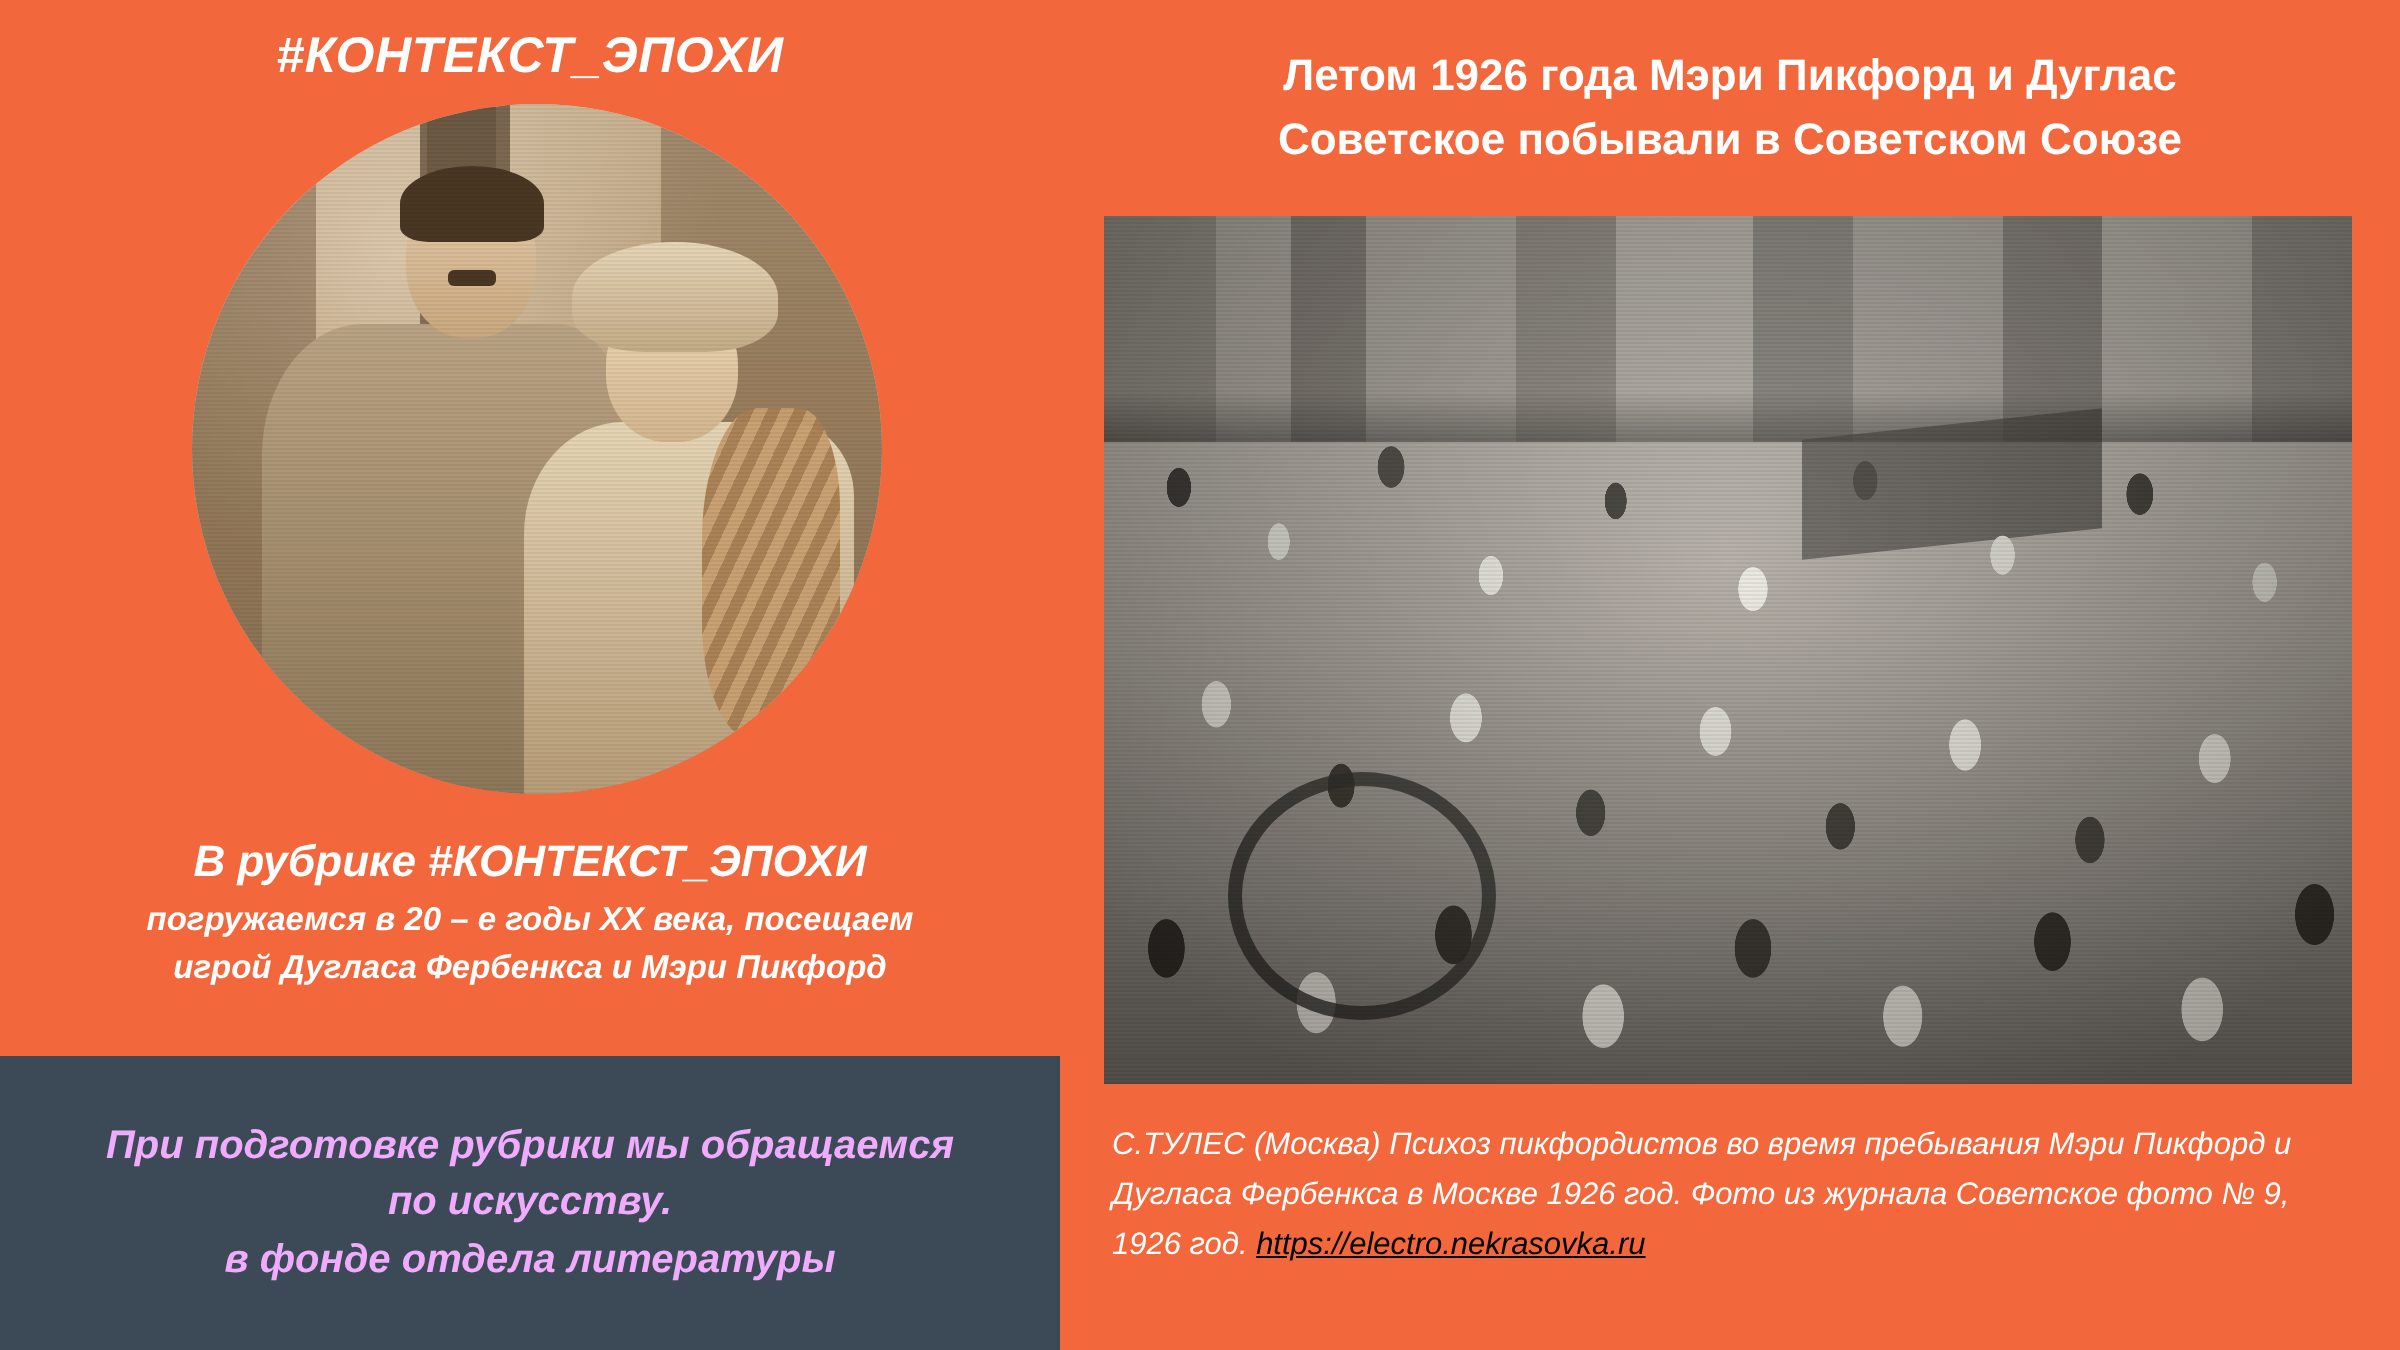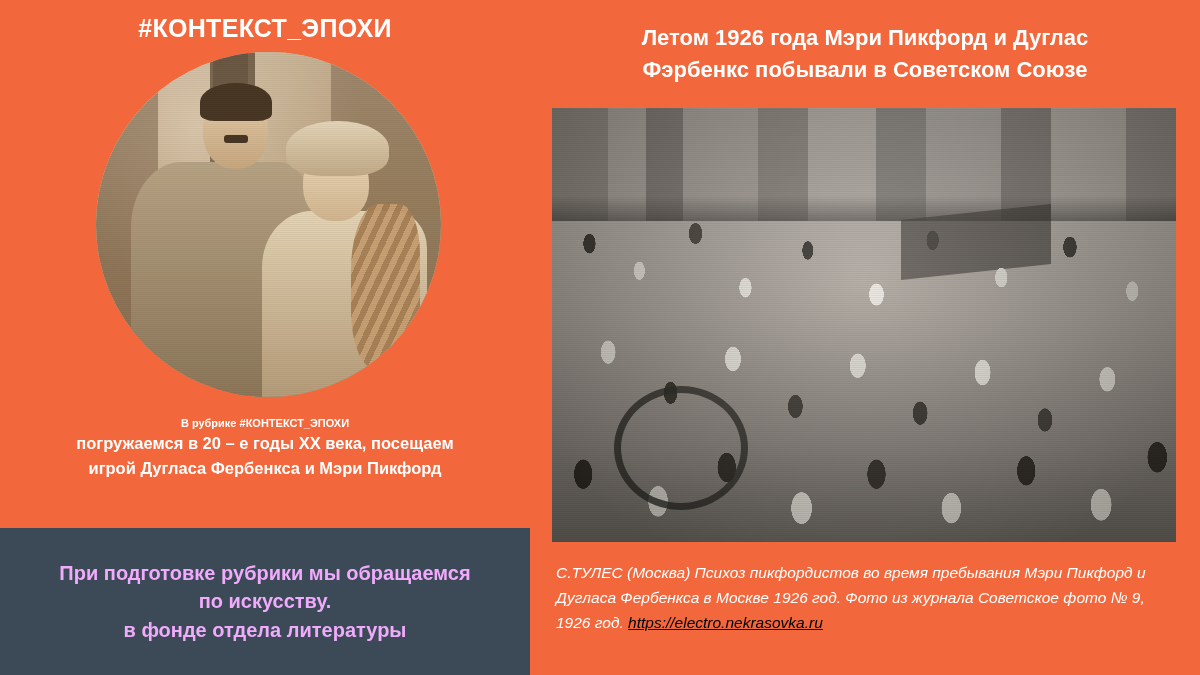--- a/index.html
+++ b/index.html
@@ -20,20 +20,21 @@
     background: #f2683c;
   }
 
   
   .left-col {
     position: absolute;
     left: 0;
     top: 0;
     width: 530px;
     height: 675px;
+    font-style: italic;
   }
   .hashtag-title {
     position: absolute;
     top: 14px;
     left: 0;
     width: 530px;
     text-align: center;
     color: #ffffff;
     font-size: 25px;
     font-weight: bold;
@@ -159,21 +160,21 @@
     position: absolute;
     top: 415px;
     left: 20px;
     width: 490px;
     text-align: center;
     color: #ffffff;
     font-size: 16.5px;
     font-weight: bold;
     line-height: 1.48;
   }
-  .left-caption .line1 { font-size: 11px; }
+  .left-caption .line1 { font-size: 22px; }
 
   .bottom-box {
     position: absolute;
     left: 0;
     top: 528px;
     width: 530px;
     height: 147px;
     background: #3b4a56;
     color: #f0abfc;
     display: flex;
@@ -357,21 +358,21 @@
         <div>по искусству.</div>
         <div>в фонде отдела литературы</div>
       </div>
     </div>
   </div>
 
   <div class="right-col">
 
     <div class="right-title">
       <div>Летом 1926 года Мэри Пикфорд и Дуглас</div>
-      <div>Фэрбенкс побывали в Советском Союзе</div>
+      <div>Советское побывали в Советском Союзе</div>
     </div>
 
     <div class="photo-frame">
       <div class="photo">
         <div class="ph-building"></div>
         <div class="ph-cart2"></div>
         <div class="ph-crowd"></div>
         <div class="ph-cart"></div>
         <div class="ph-shade"></div>
         <div class="ph-grain"></div>

